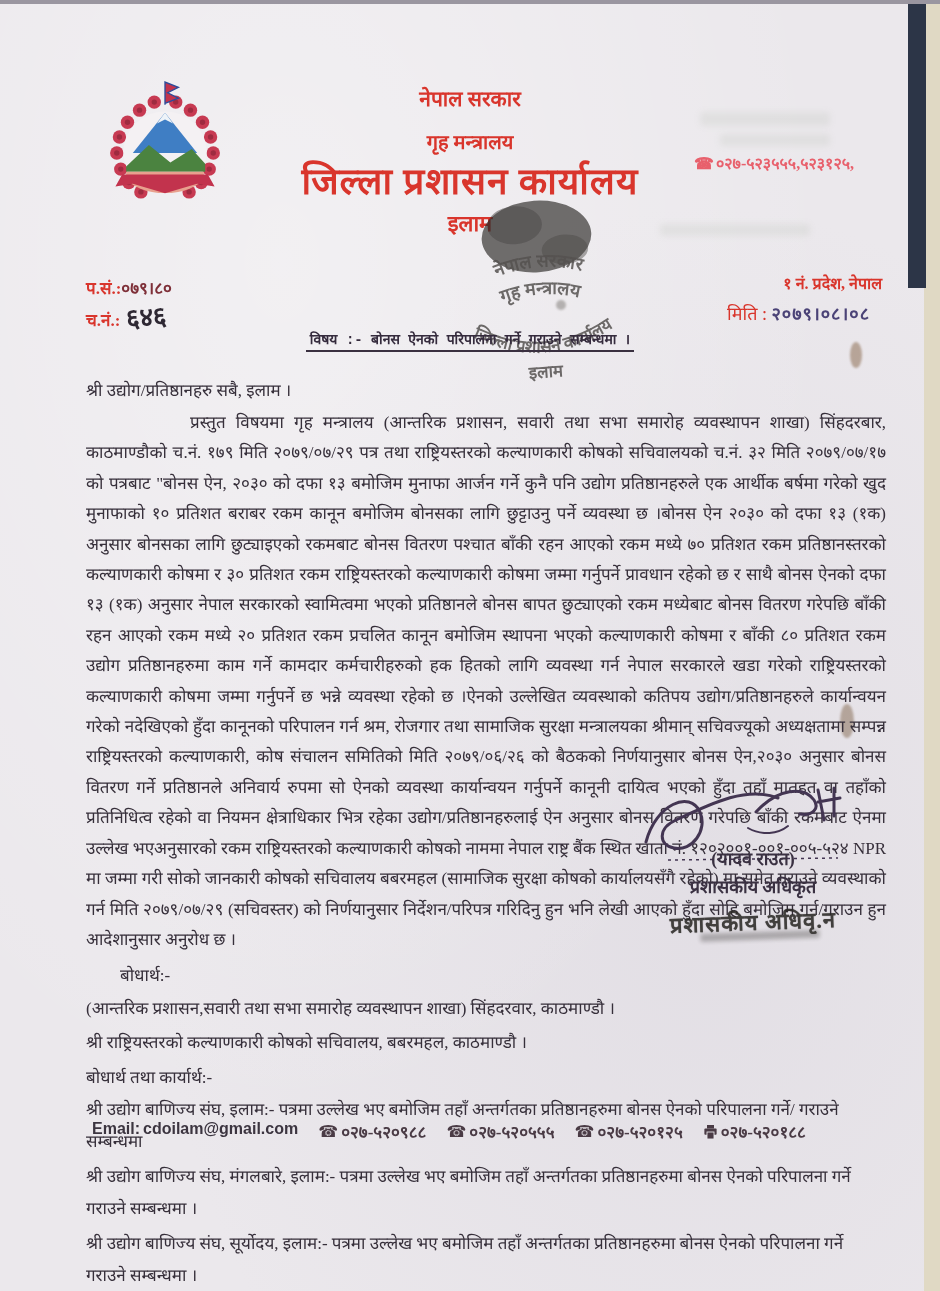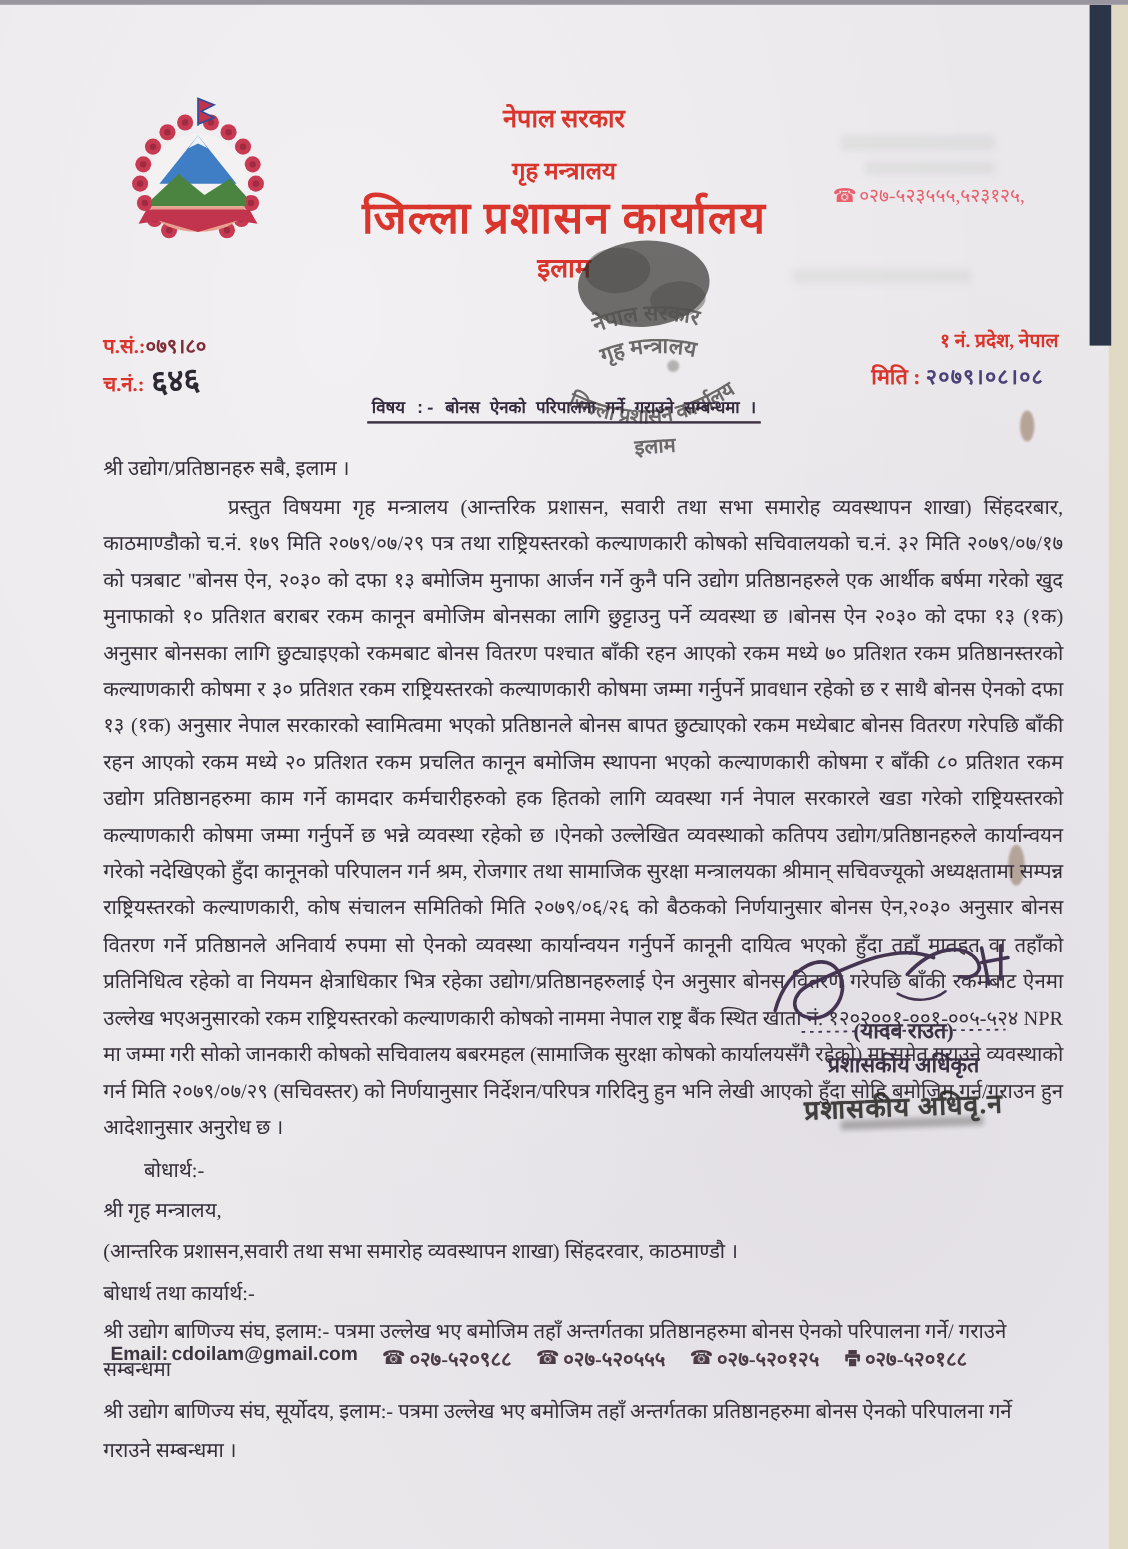--- a/index.html
+++ b/index.html
@@ -23,34 +23,34 @@
   .red{color:#d9352c;}
   .gov-top{top:80px;font-size:21px;font-weight:bold;}
   .ministry{top:124px;font-size:20px;font-weight:bold;}
   .office{top:150px;font-size:37px;font-weight:bold;letter-spacing:1px;}
   .district{top:203px;font-size:22px;font-weight:bold;}
   .branch{top:245px;font-size:17px;font-weight:bold;}
 
   .emblem{position:absolute;left:98px;top:74px;width:134px;height:134px;}
 
   .contact{position:absolute;left:694px;top:146px;width:246px;color:#e8606c;
-           font-size:16px;font-weight:normal;line-height:27px;}
+           font-size:16px;font-weight:bold;line-height:27px;}
   .contact .ic{margin-right:2px;}
 
   .stamp-main{position:absolute;left:412px;top:188px;width:256px;height:190px;
               transform:rotate(-4deg);opacity:.85;pointer-events:none;}
 
   .ref-block{position:absolute;left:86px;top:270px;font-size:17px;line-height:29px;}
   .ref-label{color:#d9352c;font-weight:bold;}
   .ref-value{color:#7e2f38;font-weight:bold;}
   .ch-value{display:inline-block;font-size:26px;color:#2e2833;transform:rotate(-4deg);
             font-weight:bold;margin-left:6px;}
   .province{position:absolute;right:58px;top:268px;color:#d9352c;font-weight:bold;font-size:16px;}
   .date-row{position:absolute;right:70px;top:297px;font-size:18px;}
-  .date-label{color:#d9352c;font-weight:bold;}
+  .date-label{color:#d9352c;font-weight:normal;}
   .date-value{color:#4b4377;font-weight:bold;letter-spacing:1px;}
 
   .subject-wrap{top:325px;}
   .subject{display:inline-block;font-size:14px;font-weight:bold;color:#352b3d;
            border-bottom:2px solid #3a3040;padding:0 4px 2px 4px;font-family:Liberation Mono, monospace;}
 
   .letter{position:absolute;left:86px;width:800px;top:372px;font-size:17px;}
   .salutation{line-height:30px;margin-bottom:2px;}
   .body-par{text-align:justify;text-indent:104px;line-height:30.4px;margin:0 0 4px 0;}
   .cc-heading{margin:2px 0 0 34px;line-height:33px;}
@@ -171,24 +171,25 @@
   </div>
 
   <div class="center subject-wrap">
     <span class="subject">विषय :- बोनस ऐनको परिपालना गर्ने गराउने सम्बन्धमा ।</span>
   </div>
 
   <div class="letter">
     <div class="salutation">श्री उद्योग/प्रतिष्ठानहरु सबै, इलाम ।</div>
     <div class="body-par">प्रस्तुत विषयमा गृह मन्त्रालय (आन्तरिक प्रशासन, सवारी तथा सभा समारोह व्यवस्थापन शाखा) सिंहदरबार, काठमाण्डौको च.नं. १७९ मिति २०७९/०७/२९ पत्र तथा राष्ट्रियस्तरको कल्याणकारी कोषको सचिवालयको च.नं. ३२ मिति २०७९/०७/१७ को पत्रबाट "बोनस ऐन, २०३० को दफा १३ बमोजिम मुनाफा आर्जन गर्ने कुनै पनि उद्योग प्रतिष्ठानहरुले एक आर्थीक बर्षमा गरेको खुद मुनाफाको १० प्रतिशत बराबर रकम कानून बमोजिम बोनसका लागि छुट्टाउनु पर्ने व्यवस्था छ ।बोनस ऐन २०३० को दफा १३ (१क) अनुसार बोनसका लागि छुट्याइएको रकमबाट बोनस वितरण पश्चात बाँकी रहन आएको रकम मध्ये ७० प्रतिशत रकम प्रतिष्ठानस्तरको कल्याणकारी कोषमा र ३० प्रतिशत रकम राष्ट्रियस्तरको कल्याणकारी कोषमा जम्मा गर्नुपर्ने प्रावधान रहेको छ र साथै बोनस ऐनको दफा १३ (१क) अनुसार नेपाल सरकारको स्वामित्वमा भएको प्रतिष्ठानले बोनस बापत छुट्याएको रकम मध्येबाट बोनस वितरण गरेपछि बाँकी रहन आएको रकम मध्ये २० प्रतिशत रकम प्रचलित कानून बमोजिम स्थापना भएको कल्याणकारी कोषमा र बाँकी ८० प्रतिशत रकम उद्योग प्रतिष्ठानहरुमा काम गर्ने कामदार कर्मचारीहरुको हक हितको लागि व्यवस्था गर्न नेपाल सरकारले खडा गरेको राष्ट्रियस्तरको कल्याणकारी कोषमा जम्मा गर्नुपर्ने छ भन्ने व्यवस्था रहेको छ ।ऐनको उल्लेखित व्यवस्थाको कतिपय उद्योग/प्रतिष्ठानहरुले कार्यान्वयन गरेको नदेखिएको हुँदा कानूनको परिपालन गर्न श्रम, रोजगार तथा सामाजिक सुरक्षा मन्त्रालयका श्रीमान् सचिवज्यूको अध्यक्षतामा सम्पन्न राष्ट्रियस्तरको कल्याणकारी, कोष संचालन समितिको मिति २०७९/०६/२६ को बैठकको निर्णयानुसार बोनस ऐन,२०३० अनुसार बोनस वितरण गर्ने प्रतिष्ठानले अनिवार्य रुपमा सो ऐनको व्यवस्था कार्यान्वयन गर्नुपर्ने कानूनी दायित्व भएको हुँदा तहाँ मातहत वा तहाँको प्रतिनिधित्व रहेको वा नियमन क्षेत्राधिकार भित्र रहेका उद्योग/प्रतिष्ठानहरुलाई ऐन अनुसार बोनस वितरण गरेपछि बाँकी रकमबाट ऐनमा उल्लेख भएअनुसारको रकम राष्ट्रियस्तरको कल्याणकारी कोषको नाममा नेपाल राष्ट्र बैंक स्थित खाता नं. १२०२००१-००१-००५-५२४ NPR मा जम्मा गरी सोको जानकारी कोषको सचिवालय बबरमहल (सामाजिक सुरक्षा कोषको कार्यालयसँगै रहेको) मा समेत गराउने व्यवस्थाको गर्न मिति २०७९/०७/२९ (सचिवस्तर) को निर्णयानुसार निर्देशन/परिपत्र गरिदिनु हुन भनि लेखी आएको हुँदा सोहि बमोजिम गर्न/गराउन हुन आदेशानुसार अनुरोध छ ।</div>
     <div class="cc-heading">बोधार्थ:-</div>
-    <div class="cc-item">श्री गृह मन्त्रालय,</div>
     <div class="cc-item">(आन्तरिक प्रशासन,सवारी तथा सभा समारोह व्यवस्थापन शाखा) सिंहदरवार, काठमाण्डौ ।</div>
+    <div class="cc-item">श्री राष्ट्रियस्तरको कल्याणकारी कोषको सचिवालय, बबरमहल, काठमाण्डौ ।</div>
     <div class="cc2-heading">बोधार्थ तथा कार्यार्थ:-</div>
     <div class="cc2-item">श्री उद्योग बाणिज्य संघ, इलाम:- पत्रमा उल्लेख भए बमोजिम तहाँ अन्तर्गतका प्रतिष्ठानहरुमा बोनस ऐनको परिपालना गर्ने/ गराउने सम्बन्धमा</div>
+    <div class="cc2-item">श्री उद्योग बाणिज्य संघ, मंगलबारे, इलाम:- पत्रमा उल्लेख भए बमोजिम तहाँ अन्तर्गतका प्रतिष्ठानहरुमा बोनस ऐनको परिपालना गर्ने गराउने सम्बन्धमा ।</div>
     <div class="cc2-item">श्री उद्योग बाणिज्य संघ, सूर्योदय, इलाम:- पत्रमा उल्लेख भए बमोजिम तहाँ अन्तर्गतका प्रतिष्ठानहरुमा बोनस ऐनको परिपालना गर्ने गराउने सम्बन्धमा ।</div>
   </div>
 
   <div class="sig">
     <svg width="250" height="96" viewBox="0 0 250 96">
       <g fill="none" stroke="#433552" stroke-width="3" stroke-linecap="round">
         <path d="M18,66 C28,28 62,14 72,36 C80,54 64,76 46,72 C30,69 30,52 48,44 C86,26 120,10 150,22"></path>
         <path d="M128,36 C150,12 176,10 186,24 C192,33 184,40 172,38"></path>
         <path d="M190,14 L196,44 M206,12 L206,40 M190,26 L212,22"></path>
         <path d="M120,52 C134,60 150,58 160,50" stroke-width="2"></path>

